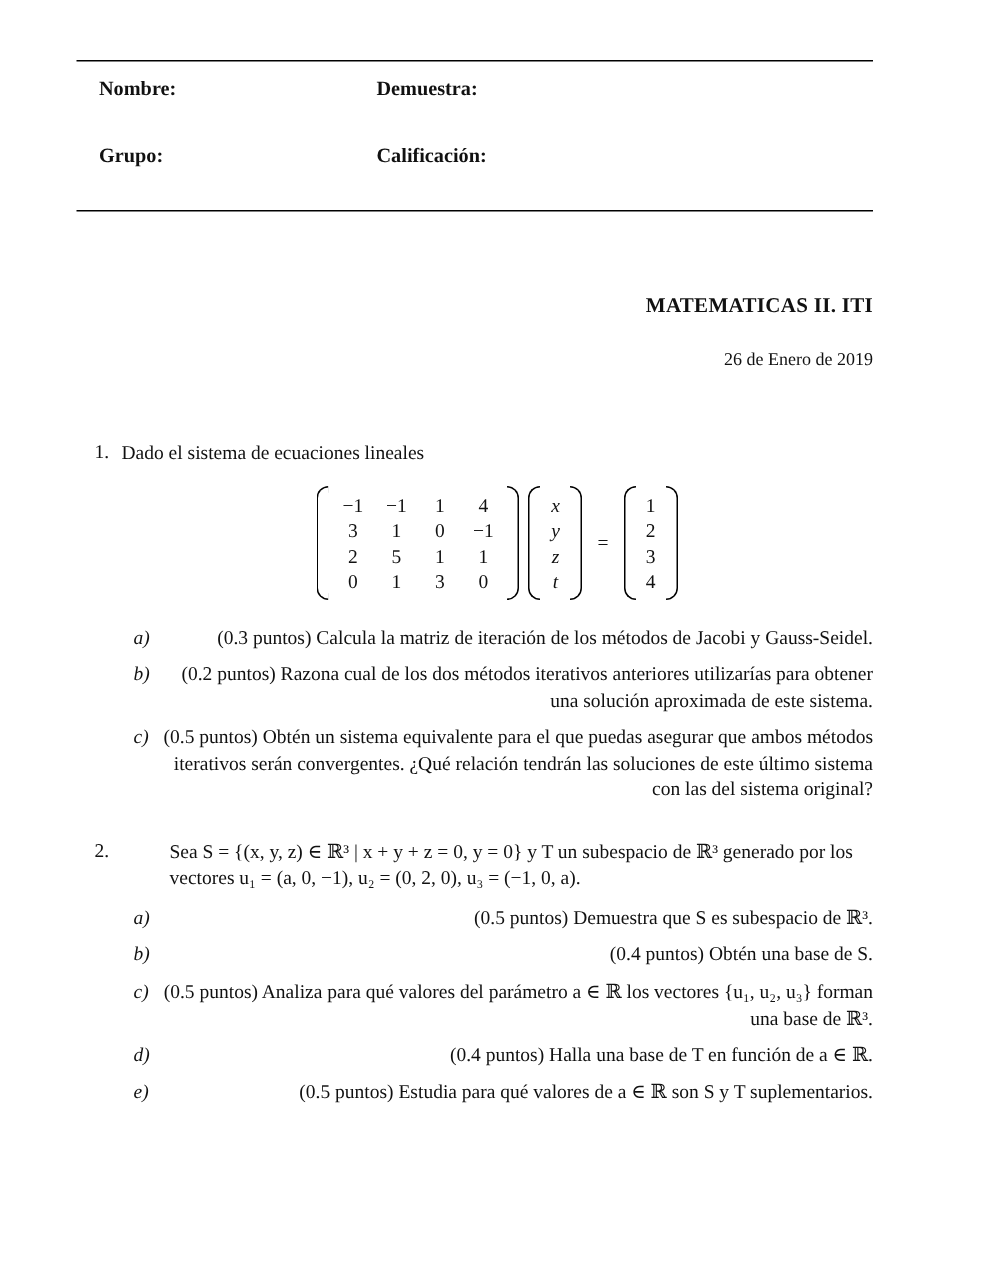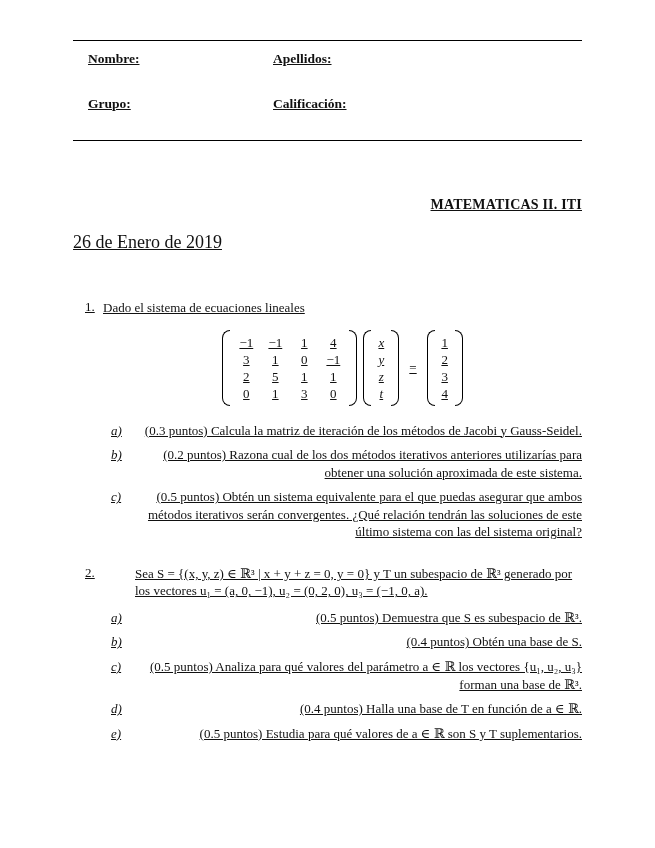--- a/index.html
+++ b/index.html
@@ -10,44 +10,43 @@
     font-family: "Liberation Serif", "DejaVu Serif", serif;
     color: #111111;
     position: relative;
     overflow: hidden;
   }
   .page {
     position: absolute;
     top: 0; left: 0;
     width: 655px;
     height: 797px;
-    padding: 40px 73px 0 73px;
-    text-decoration: underline;
+    padding: 40px 73px 0 51px;
   }
   .rule {
     border: none;
     border-top: 1.5px solid #000;
     width: 100%;
   }
   .header-fields { padding: 10px 15px 2px 15px; }
   .header-row { display: flex; margin-bottom: 29px; }
   .header-row:last-child { margin-bottom: 26px; }
   .field-label { font-weight: bold; font-size: 13.5px; }
   .field-left { width: 185px; }
 
   .doc-title {
     text-align: right;
     font-weight: bold;
     font-size: 14px;
     margin-top: 56px;
     letter-spacing: 0.2px;
   }
   .doc-date {
-    text-align: left;
-    font-size: 18px;
+    text-align: right;
+    font-size: 12px;
     margin-top: 19px;
   }
 
   .problems { margin-top: 46px; font-size: 13px; }
   .problem { display: flex; margin-bottom: 17px; }
   .problem-number { width: 18px; margin-left: 12px; flex: none; }
   .problem-body { flex: 1; line-height: 1.35; }
 
   .equation {
     display: flex;
@@ -83,21 +82,21 @@
 </head>
 <body>
 
 <div class="page">
 
   <hr class="rule">
 
   <div class="header-fields">
     <div class="header-row">
       <span class="field-label field-left">Nombre:</span>
-      <span class="field-label">Apellidos:</span>
+      <span class="field-label">Demuestra:</span>
     </div>
     <div class="header-row">
       <span class="field-label field-left">Grupo:</span>
       <span class="field-label">Calificación:</span>
     </div>
   </div>
 
   <hr class="rule">
 
   <div class="doc-title">MATEMATICAS II. ITI</div>

